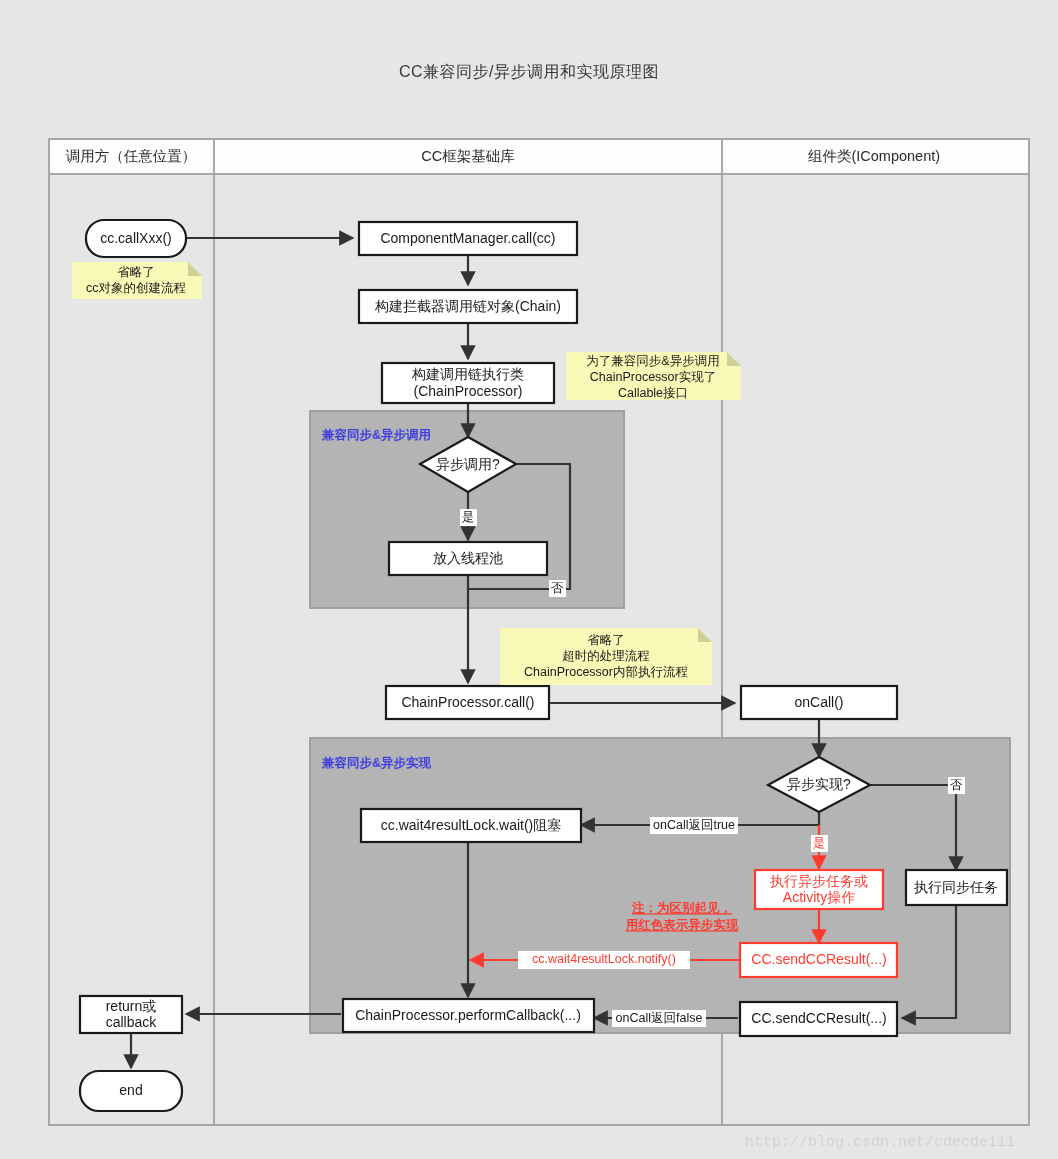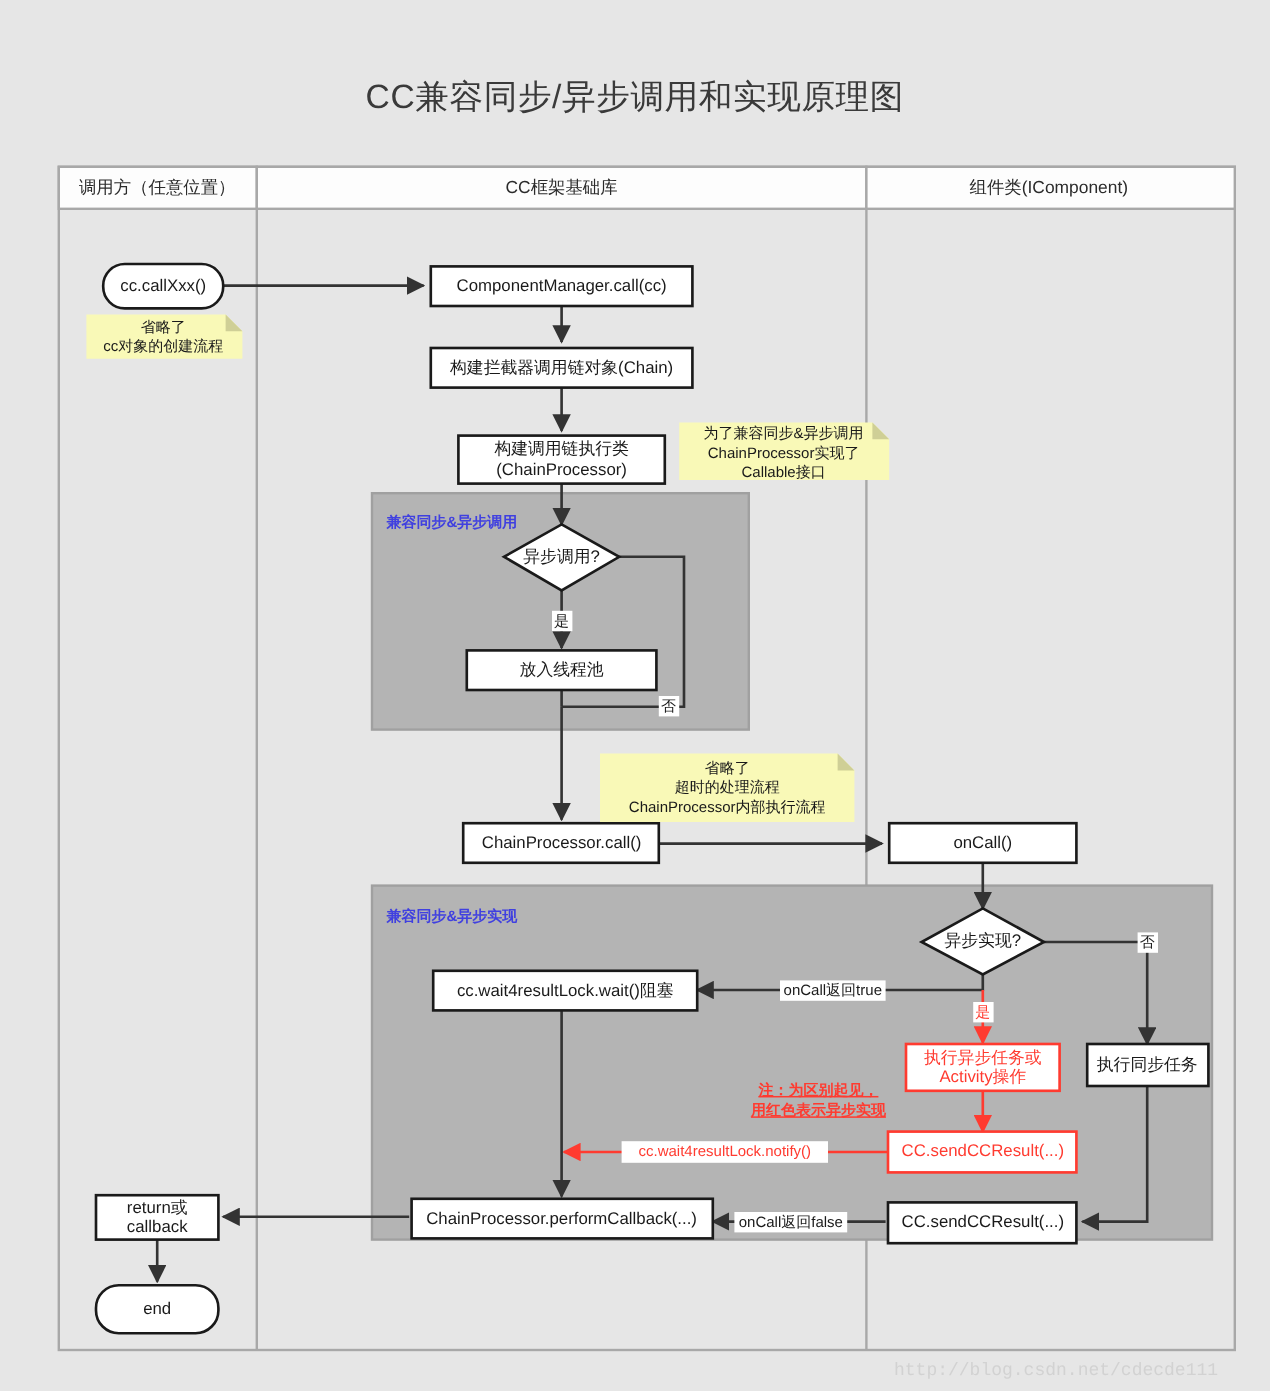--- a/index.html
+++ b/index.html
@@ -13,21 +13,21 @@
     font-family: "Liberation Sans", "DejaVu Sans", sans-serif;
     overflow: hidden;
     position: relative;
   }
   #title {
     position: absolute;
     left: 0;
     top: 62px;
     width: 1058px;
     text-align: center;
-    font-size: 28px;
+    font-size: 16px;
     color: #3a3a3a;
     letter-spacing: 0.5px;
   }
   #chart {
     position: absolute;
     left: 0;
     top: 0;
   }
   .nodelabel {
     font-family: "Liberation Sans", "DejaVu Sans", sans-serif;

